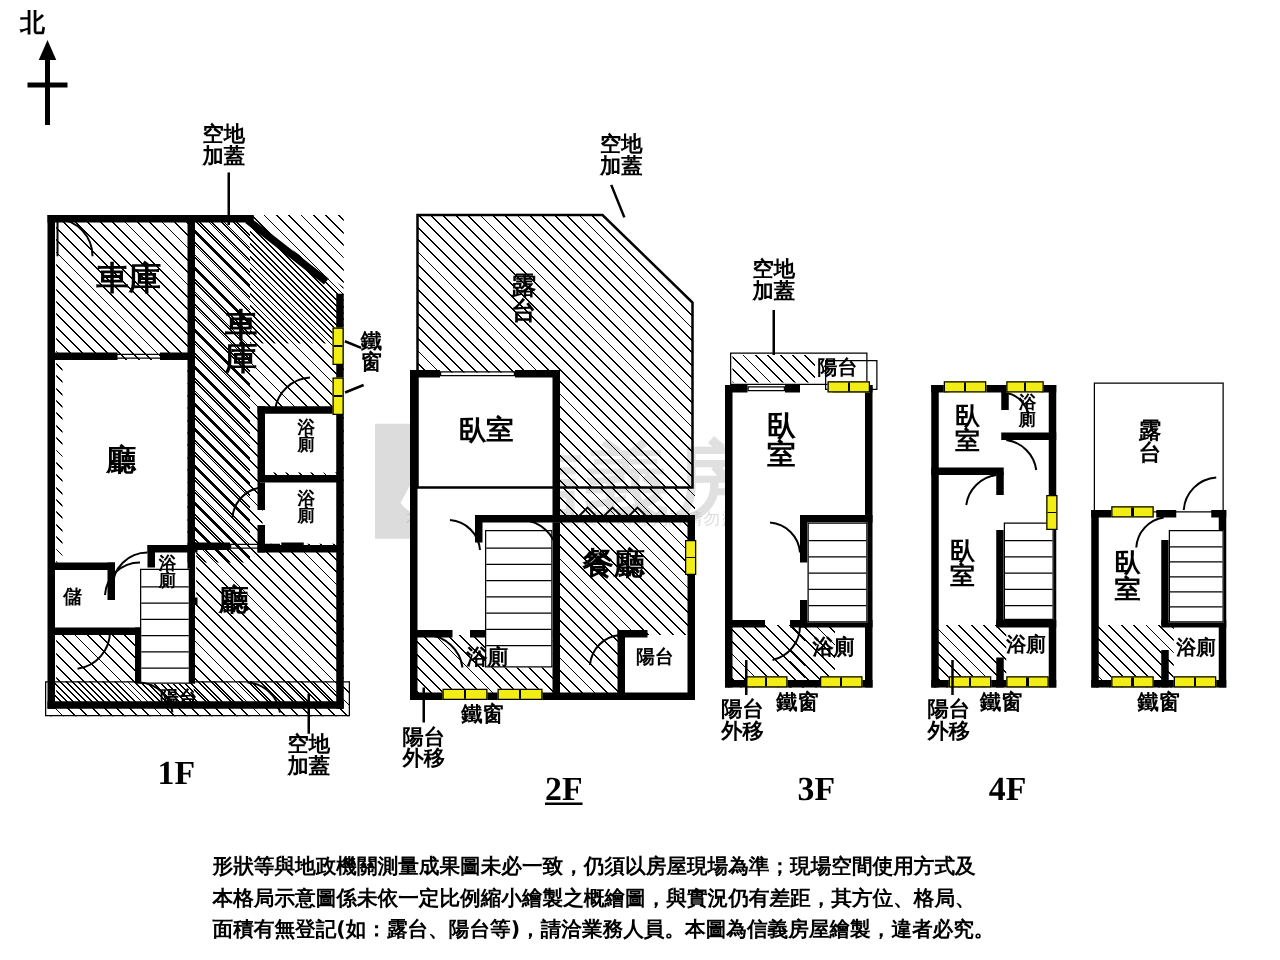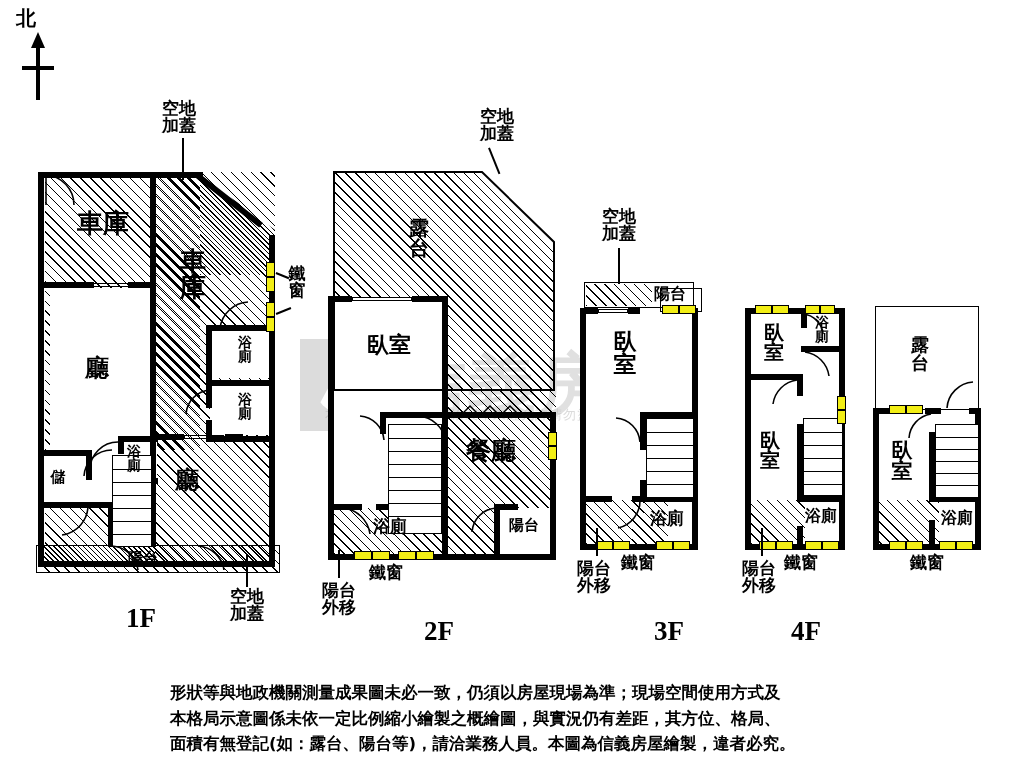--- a/index.html
+++ b/index.html
@@ -266,21 +266,21 @@
   <div class="room" style="left:182px;top:518px;width:44px;font-size:15px;">陽台</div>
 
   <div class="ann" style="left:146px;top:108px;width:62px;">空地
 加蓋</div>
   <div class="lead" style="left:168px;top:148px;width:1.6px;height:28px;transform:rotate(-22deg);transform-origin:top center;"></div>
   <div class="ann" style="left:44px;top:564px;width:44px;">鐵窗</div>
   <div class="ann" style="left:-10px;top:582px;width:58px;">陽台
 外移</div>
   <div class="lead" style="left:18px;top:550px;width:1.6px;height:28px;"></div>
 
-  <div class="floorlbl" style="left:104px;top:616px;">2F</div>
+  <div class="floorlbl" style="left:116px;top:616px;text-decoration:underline;">2F</div>
 </div>
 
 <div class="plan" id="f3" style="left:570px;top:0;width:170px;height:660px;">
 
   <div class="thin" style="left:14px;top:282px;width:110px;height:26px;z-index:22;"></div>
   <div class="hatch" style="left:16px;top:284px;width:66px;height:22px;"></div>
   <div class="thin" style="left:90px;top:288px;width:42px;height:24px;z-index:22;"></div>
 
   <div class="white" style="left:12px;top:310px;width:108px;height:240px;z-index:11;"></div>
   <div class="hatch" style="left:12px;top:500px;width:62px;height:50px;z-index:12;"></div>
@@ -327,21 +327,21 @@
   <div class="room" style="left:74px;top:510px;width:46px;font-size:17px;">浴廁</div>
 
   <div class="ann" style="left:18px;top:208px;width:62px;">空地
 加蓋</div>
   <div class="lead" style="left:48px;top:248px;width:1.6px;height:36px;"></div>
   <div class="ann" style="left:46px;top:554px;width:44px;">鐵窗</div>
   <div class="ann" style="left:-4px;top:560px;width:56px;">陽台
 外移</div>
   <div class="lead" style="left:26px;top:528px;width:1.6px;height:28px;"></div>
 
-  <div class="floorlbl" style="left:84px;top:616px;">3F</div>
+  <div class="floorlbl" style="left:68px;top:616px;">3F</div>
 </div>
 
 <div class="plan" id="f4" style="left:735px;top:0;width:130px;height:660px;">
   <div class="white" style="left:12px;top:310px;width:96px;height:240px;z-index:11;"></div>
   <div class="hatch" style="left:12px;top:500px;width:58px;height:50px;z-index:12;"></div>
 
   <div class="w" style="left:10px;top:308px;width:6px;height:242px;"></div>
   <div class="w" style="left:10px;top:308px;width:14px;height:6px;"></div>
   <div class="w" style="left:54px;top:308px;width:14px;height:6px;"></div>
   <div class="w" style="left:98px;top:308px;width:12px;height:6px;"></div>

